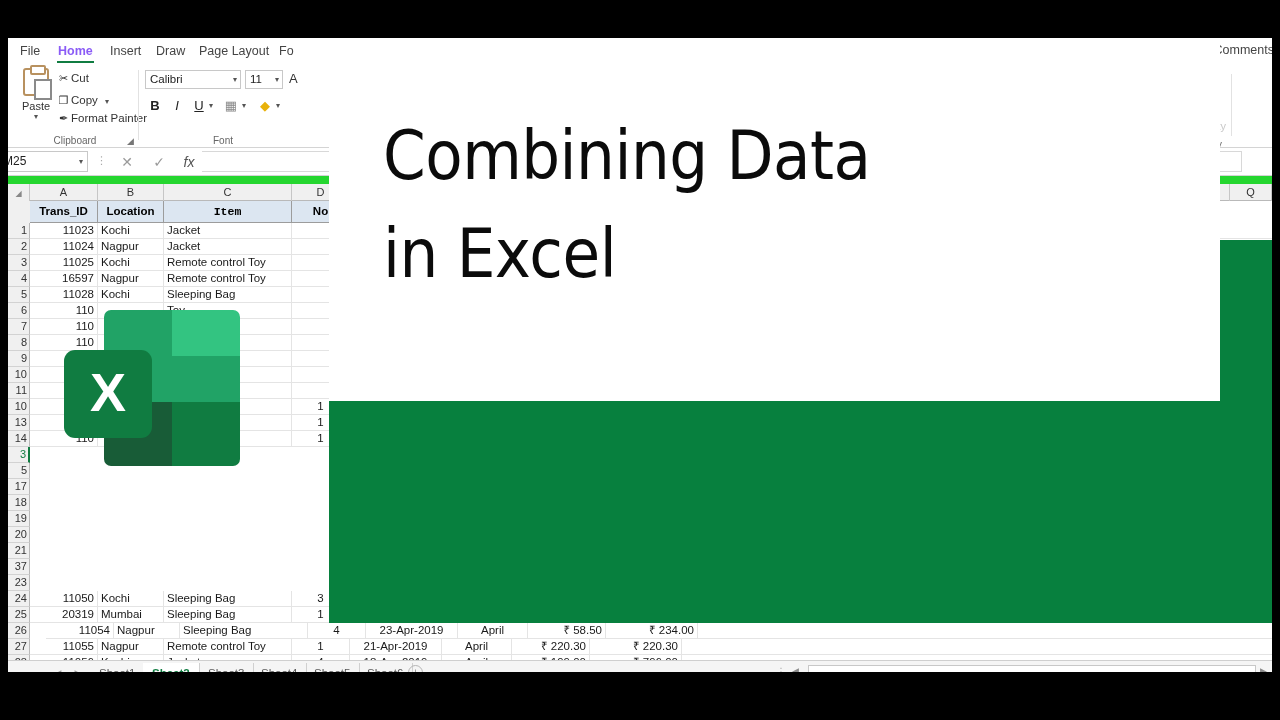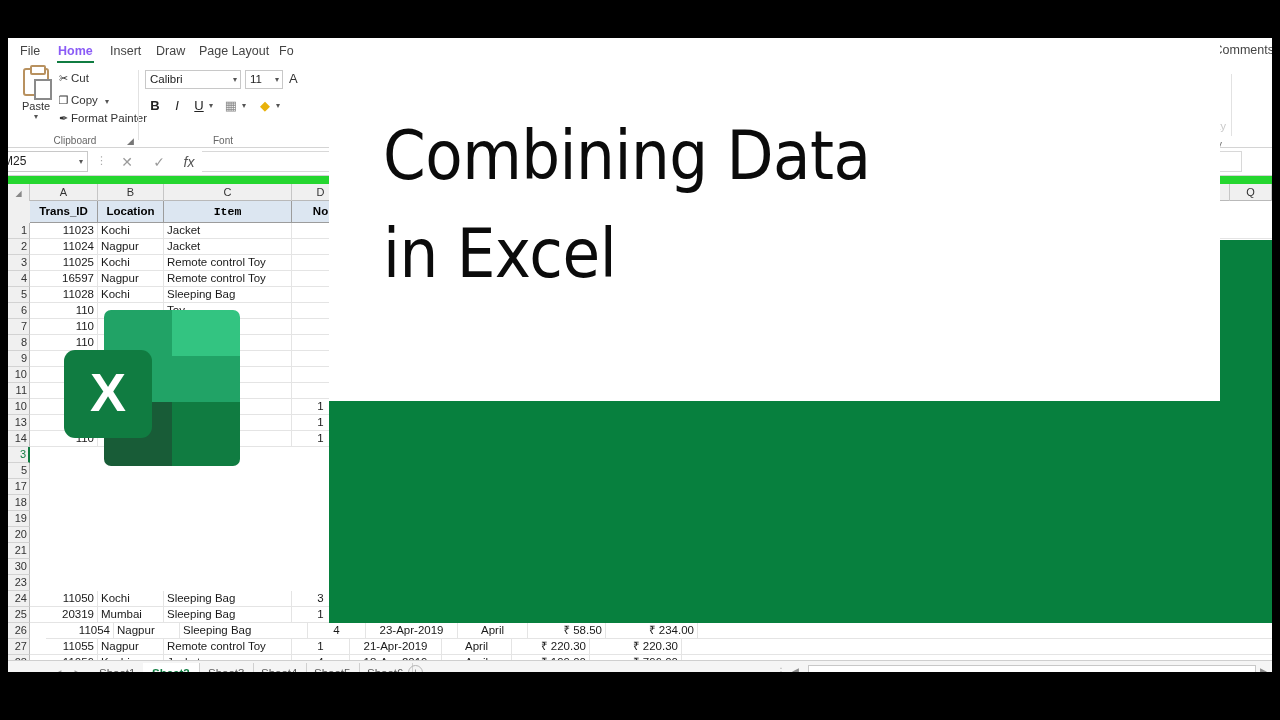--- a/index.html
+++ b/index.html
@@ -324,21 +324,21 @@
           <div class="rowcell" style="top: 198px;">10</div>
           <div class="rowcell" style="top: 214px;">13</div>
           <div class="rowcell" style="top: 230px;">14</div>
           <div class="rowcell sel" style="top: 246px;">3</div>
           <div class="rowcell" style="top: 262px;">5</div>
           <div class="rowcell" style="top: 278px;">17</div>
           <div class="rowcell" style="top: 294px;">18</div>
           <div class="rowcell" style="top: 310px;">19</div>
           <div class="rowcell" style="top: 326px;">20</div>
           <div class="rowcell" style="top: 342px;">21</div>
-          <div class="rowcell" style="top: 358px;">30</div>
+          <div class="rowcell" style="top: 358px;">37</div>
           <div class="rowcell" style="top: 374px;">23</div>
           <div class="rowcell" style="top: 390px;">24</div>
           <div class="rowcell" style="top: 406px;">25</div>
           <div class="rowcell" style="top: 422px;">26</div>
           <div class="rowcell" style="top: 438px;">27</div>
           <div class="rowcell" style="top: 454px;">28</div>
         </div>
       <div class="cells" id="cells-area">
           <div class="row hdrrow" style="top: 0px;">
             <div class="cell " style="left: 0px; width: 68px;">Trans_ID</div>

